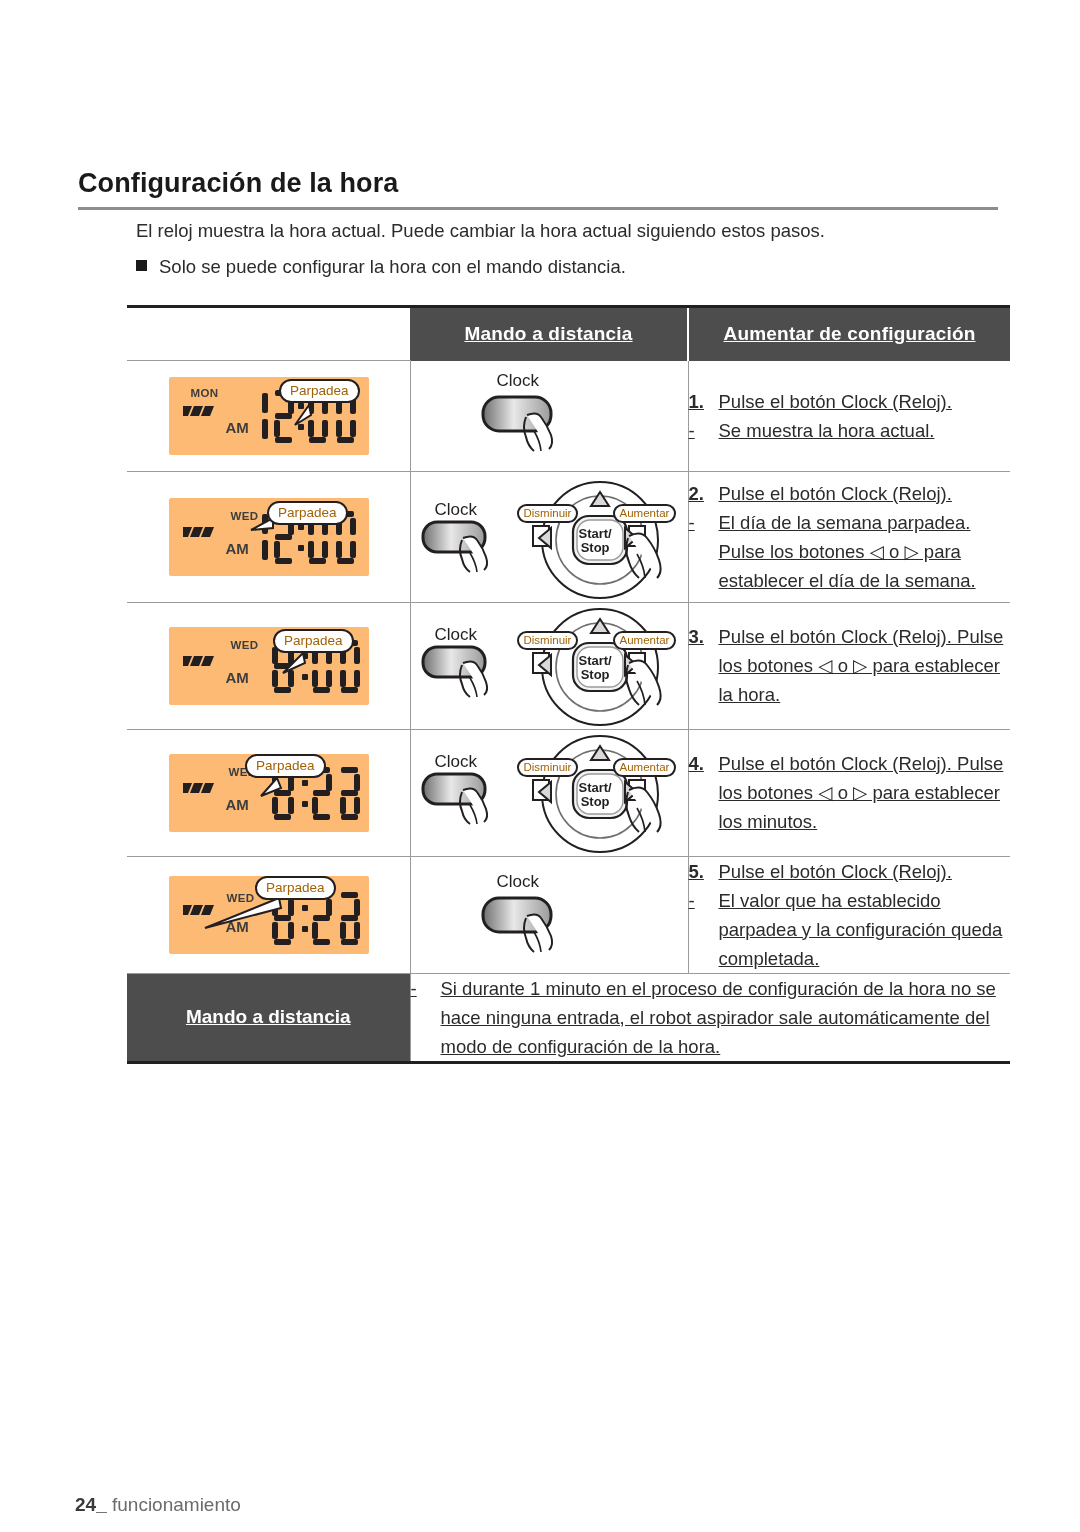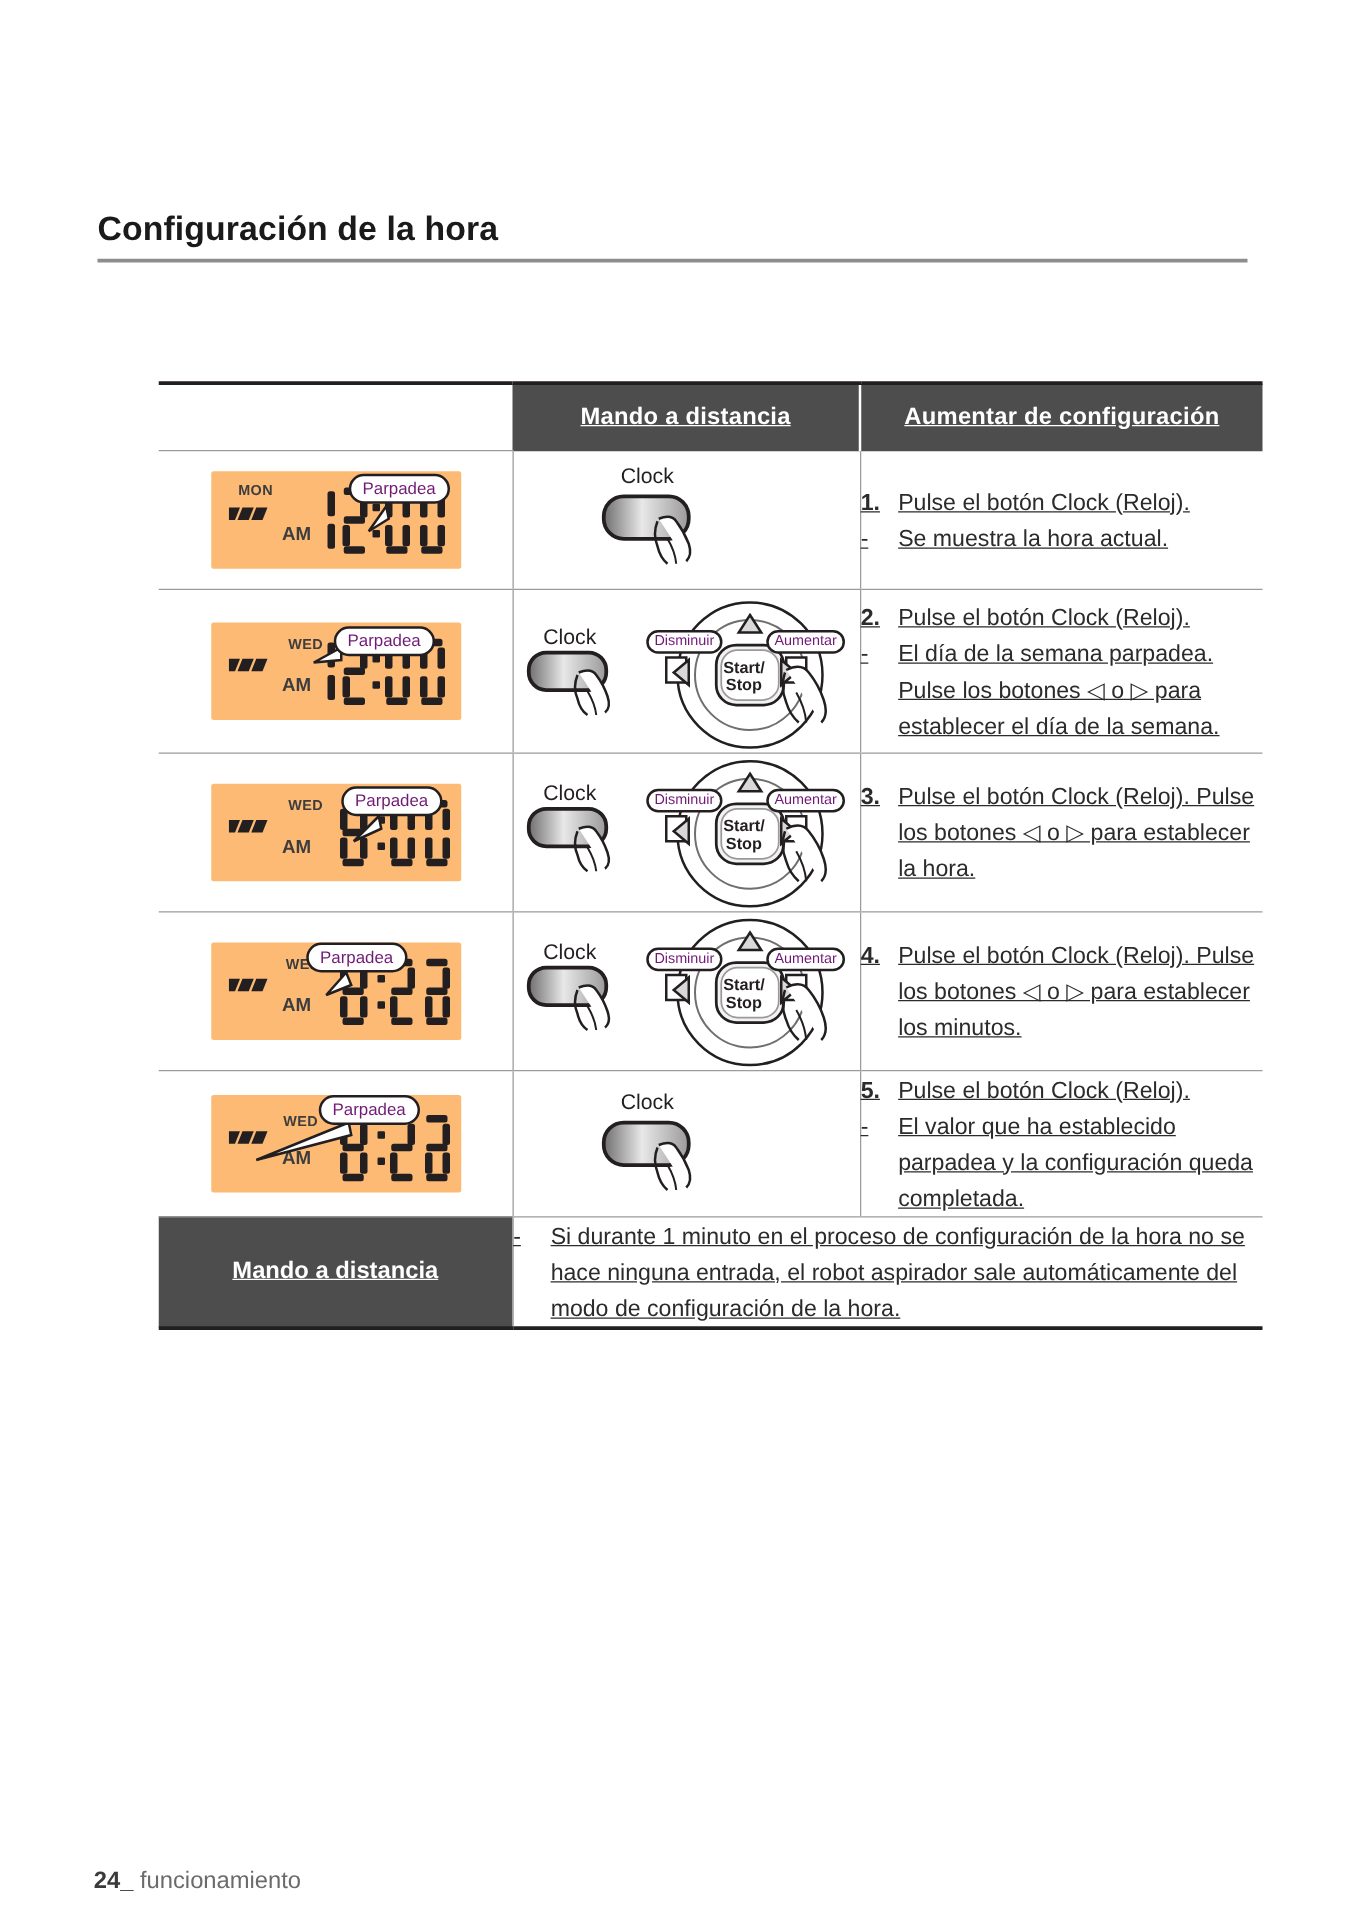--- a/index.html
+++ b/index.html
@@ -181,21 +181,21 @@
 
   
   .bubble {
     position: absolute;
     background: #ffffff;
     border: 2px solid #231f20;
     border-radius: 13px;
     font-size: 13.5px;
     padding: 2px 9px 3px 9px;
     white-space: nowrap;
-    color: #701a75;
+    color: #a16207;
     z-index: 5;
   }
 
   
   .remote-holder {
     position: relative;
     width: 278px;
     margin: 0 auto;
   }
 
@@ -233,20 +233,27 @@
 </head>
 <body>
 
 <div class="page">
 
   <div class="heading-wrap">
     <div class="heading-title">Configuración de la hora</div>
     <div class="heading-rule"></div>
   </div>
 
+  <div class="intro">
+    <div>El reloj muestra la hora actual. Puede cambiar la hora actual siguiendo estos pasos.</div>
+    <div class="bullet-row">
+      <span class="sq-bullet"></span>
+      <span>Solo se puede configurar la hora con el mando distancia.</span>
+    </div>
+  </div>
 
   <table class="tbl">
     <colgroup>
       <col class="col-a">
         <col class="col-b">
         <col class="col-c">
     </colgroup>
     <tbody>
 
       <tr class="topline">

